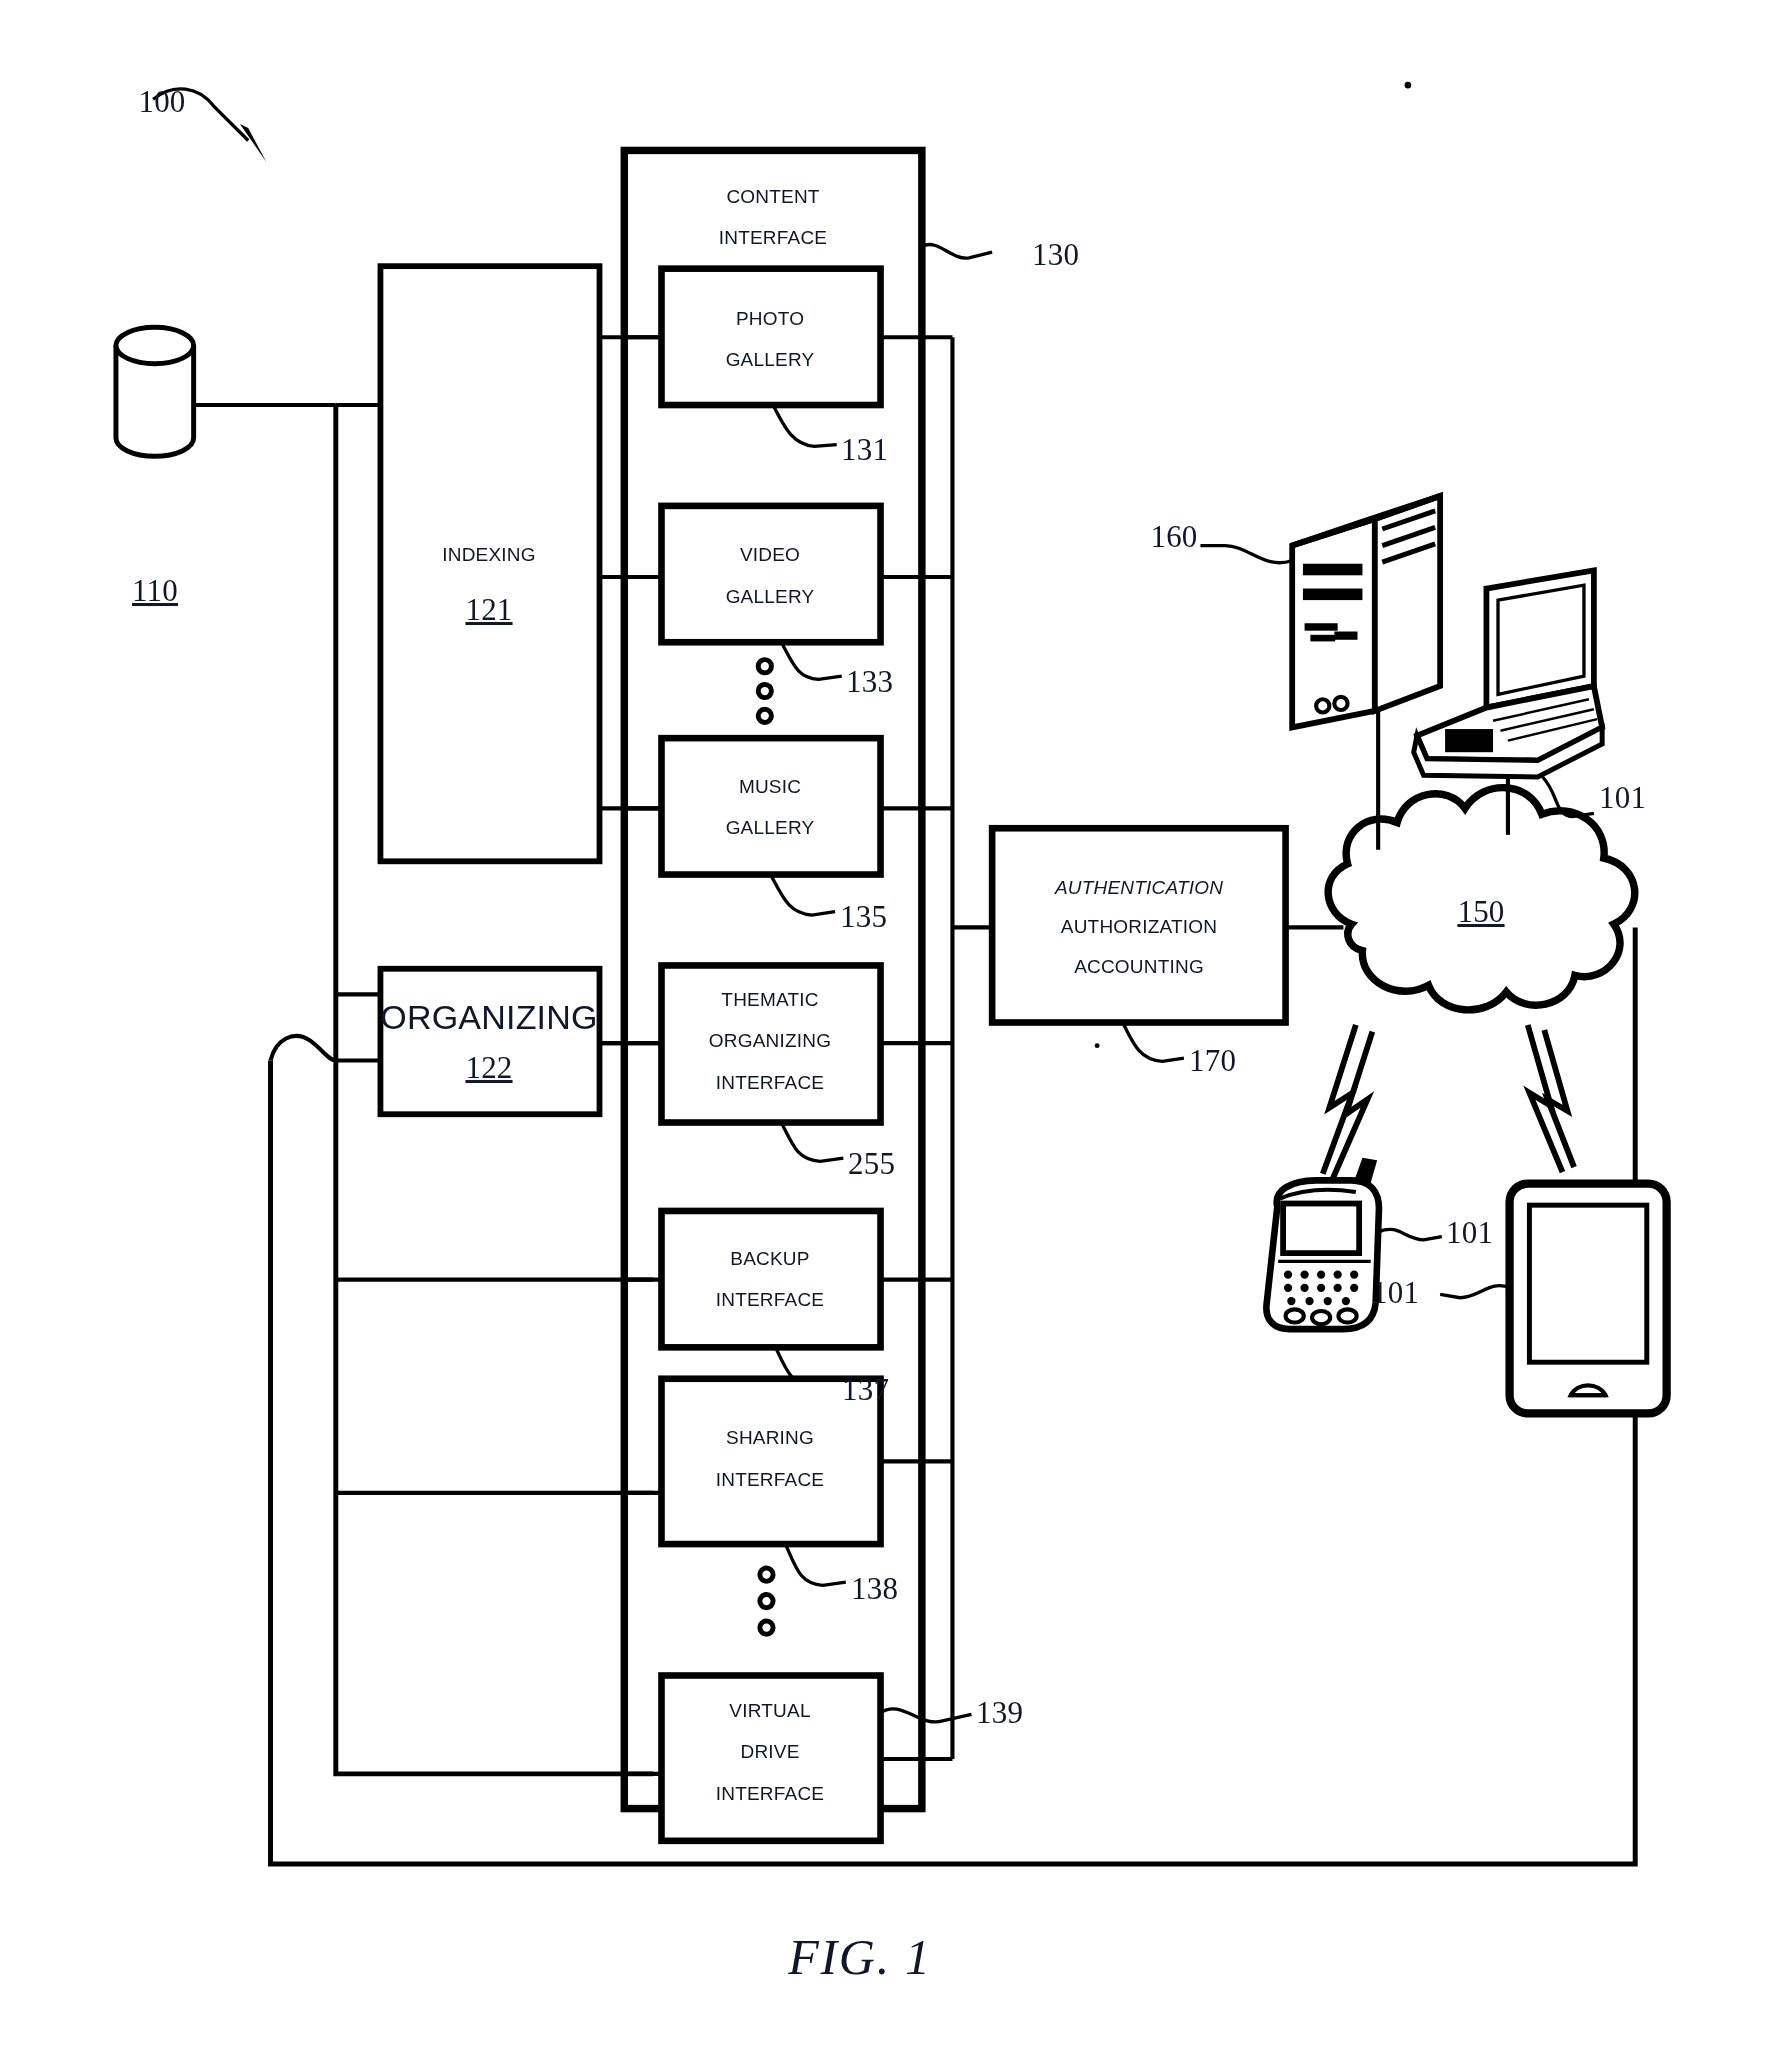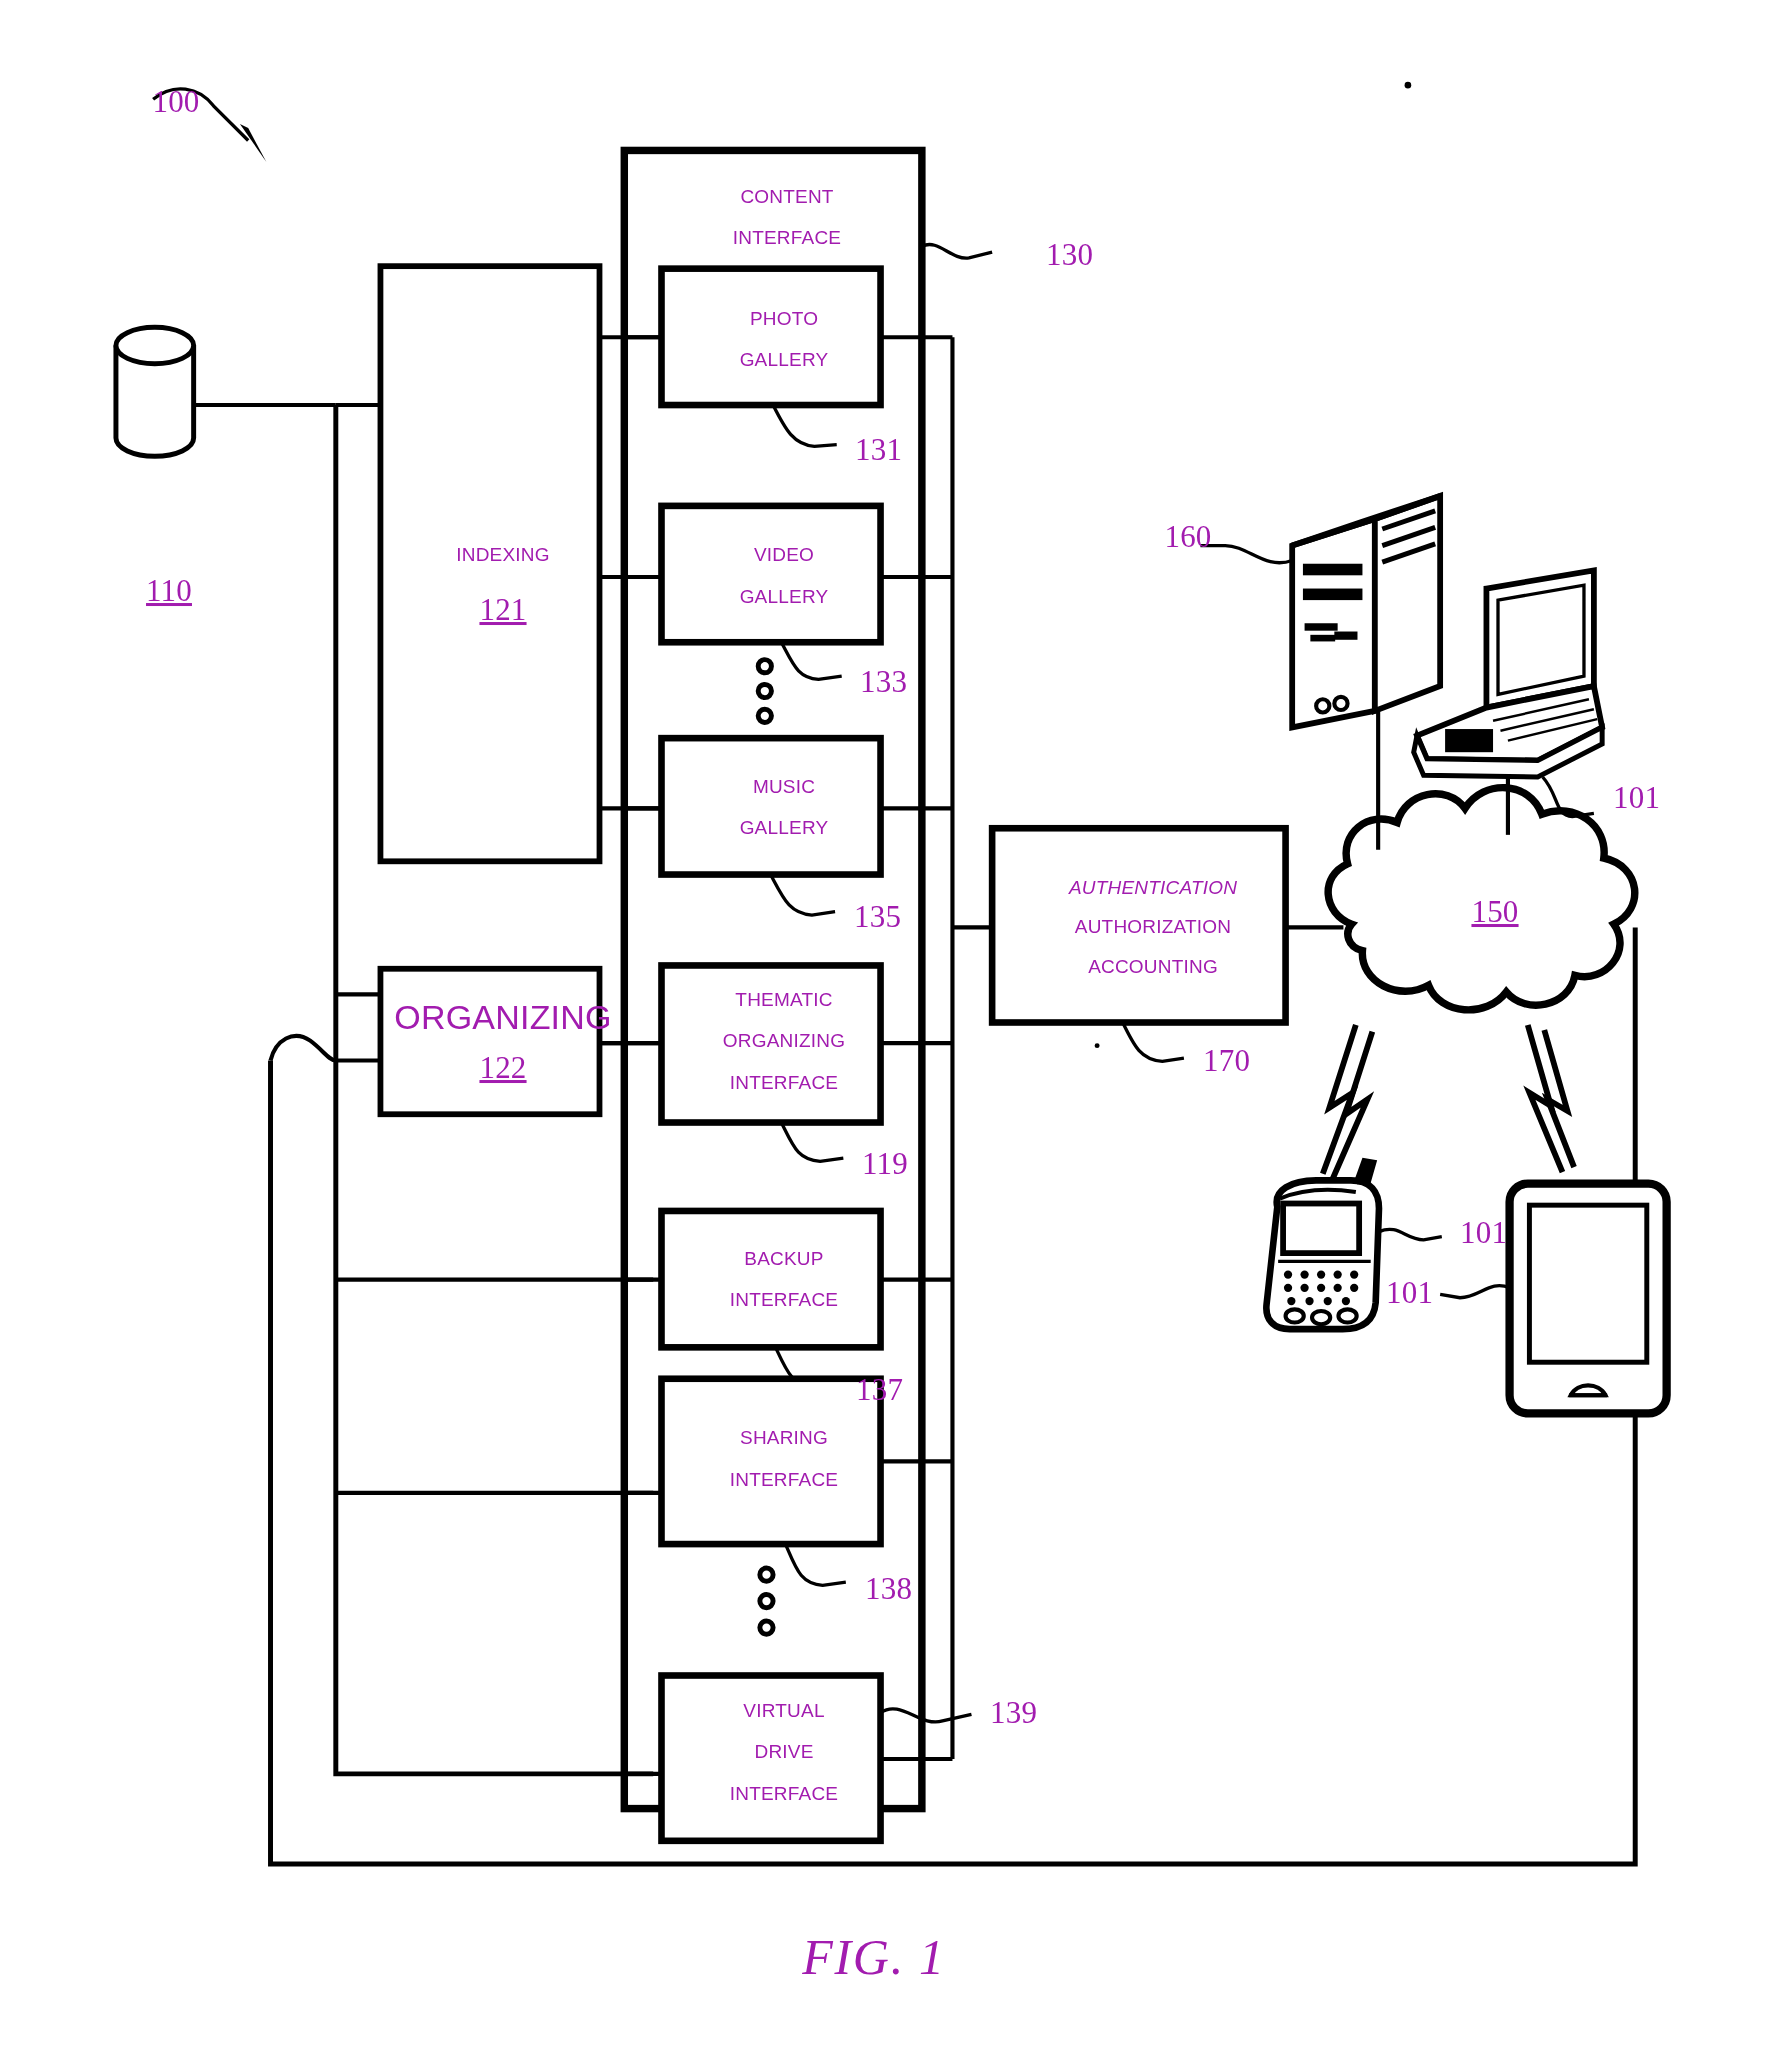--- a/index.html
+++ b/index.html
@@ -1,20 +1,20 @@
 <!DOCTYPE html>
 <html style="font-size:13.2px"><head>
 <meta charset="utf-8">
 <style>
   html,body{margin:0;padding:0;background:#ffffff;}
   body{font-family:"Liberation Sans", sans-serif;}
   #page{position:relative;width:1771px;height:2064px;background:#fff;overflow:hidden;}
   #svgroot{position:absolute;left:0;top:0;width:1771px;height:2064px;}
-  .lbl{position:absolute;font-family:"Liberation Sans", sans-serif;color:#a21caf;
-       text-align:right;line-height:1.16;white-space:pre;letter-spacing:0.2px;margin-left:14px;}
+  .lbl{position:absolute;font-family:"Liberation Sans", sans-serif;color:#0f172a;
+       text-align:right;line-height:1.16;white-space:pre;letter-spacing:0.2px;}
   .boxlabel{font-size:19px;}
   .reflbl{font-size:31px;font-family:"Liberation Serif", serif;}
   .reflbl-u{font-size:31px;font-family:"Liberation Serif", serif;text-decoration:underline;}
   .figcap{font-family:"Liberation Serif", serif;font-style:italic;font-size:50px;letter-spacing:1.7px;}
   .ctr{transform:translate(-50%,-50%);}
   .lft{transform:translate(0,-50%);}
 </style>
 </head>
 <body>
 
@@ -301,21 +301,21 @@
 <div class="lbl boxlabel ctr" style="left:770px;top:597px;">GALLERY</div>
 <div class="lbl reflbl lft" style="left:846px;top:682px;">133</div>
 
 <div class="lbl boxlabel ctr" style="left:770px;top:787px;">MUSIC</div>
 <div class="lbl boxlabel ctr" style="left:770px;top:828px;">GALLERY</div>
 <div class="lbl reflbl lft" style="left:840px;top:917px;">135</div>
 
 <div class="lbl boxlabel ctr" style="left:770px;top:1000px;">THEMATIC</div>
 <div class="lbl boxlabel ctr" style="left:770px;top:1041px;">ORGANIZING</div>
 <div class="lbl boxlabel ctr" style="left:770px;top:1083px;">INTERFACE</div>
-<div class="lbl reflbl lft" style="left:848px;top:1164px;">119</div>
+<div class="lbl reflbl lft" style="left:848px;top:1164px;">255</div>
 
 <div class="lbl boxlabel ctr" style="left:770px;top:1259px;">BACKUP</div>
 <div class="lbl boxlabel ctr" style="left:770px;top:1300px;">INTERFACE</div>
 <div class="lbl reflbl lft" style="left:842px;top:1390px;">137</div>
 
 <div class="lbl boxlabel ctr" style="left:770px;top:1438px;">SHARING</div>
 <div class="lbl boxlabel ctr" style="left:770px;top:1480px;">INTERFACE</div>
 <div class="lbl reflbl lft" style="left:851px;top:1589px;">138</div>
 
 <div class="lbl boxlabel ctr" style="left:770px;top:1711px;">VIRTUAL</div>

